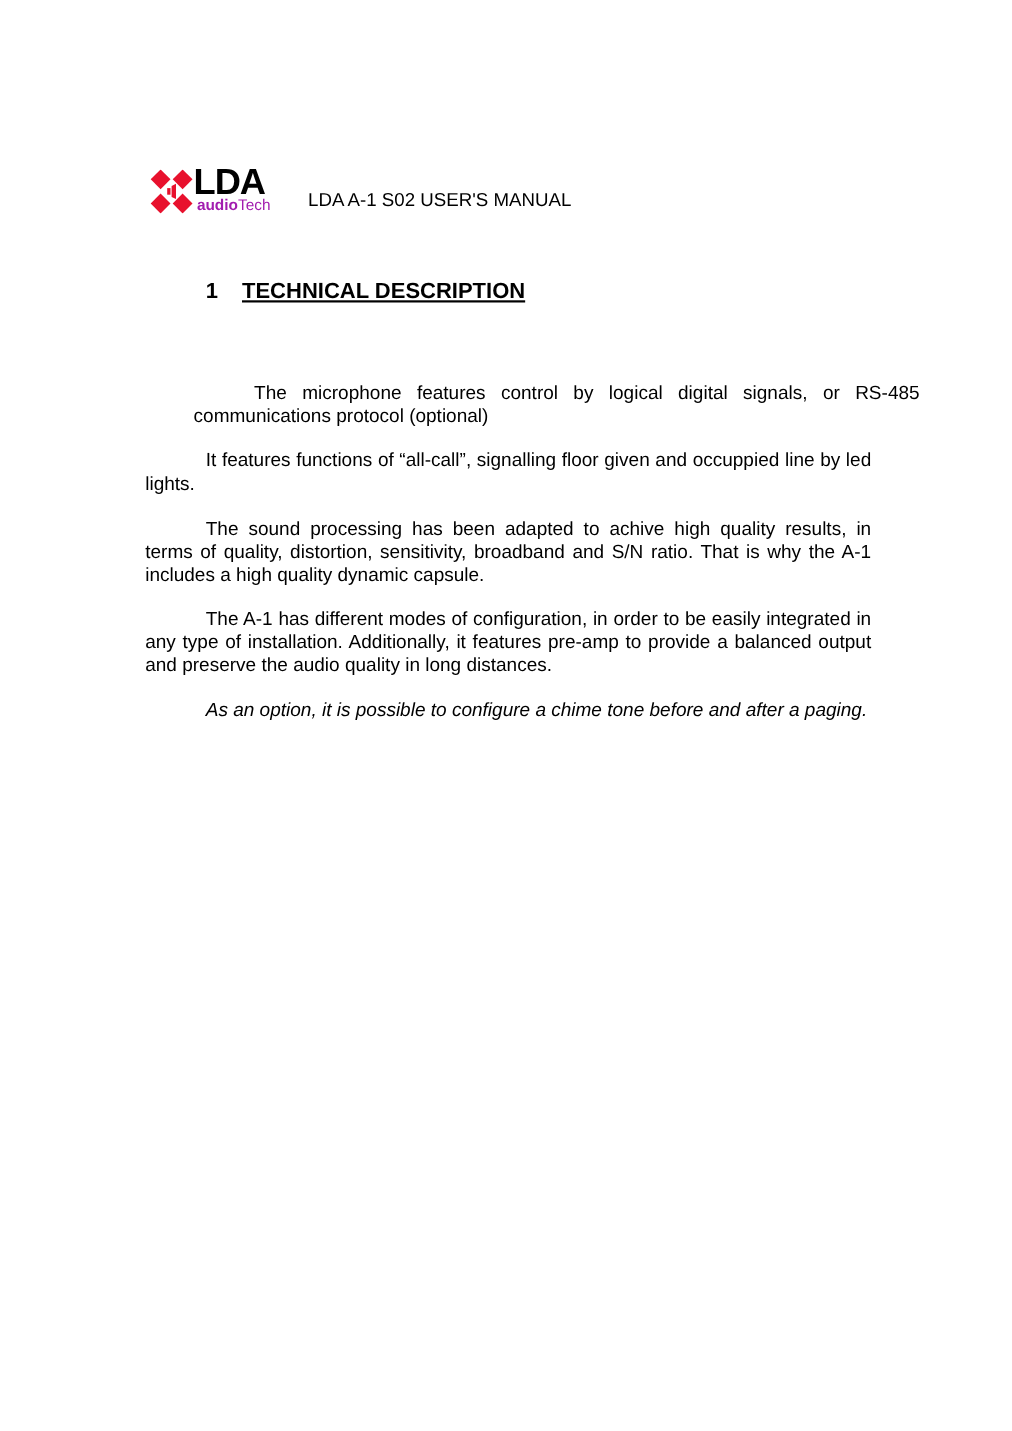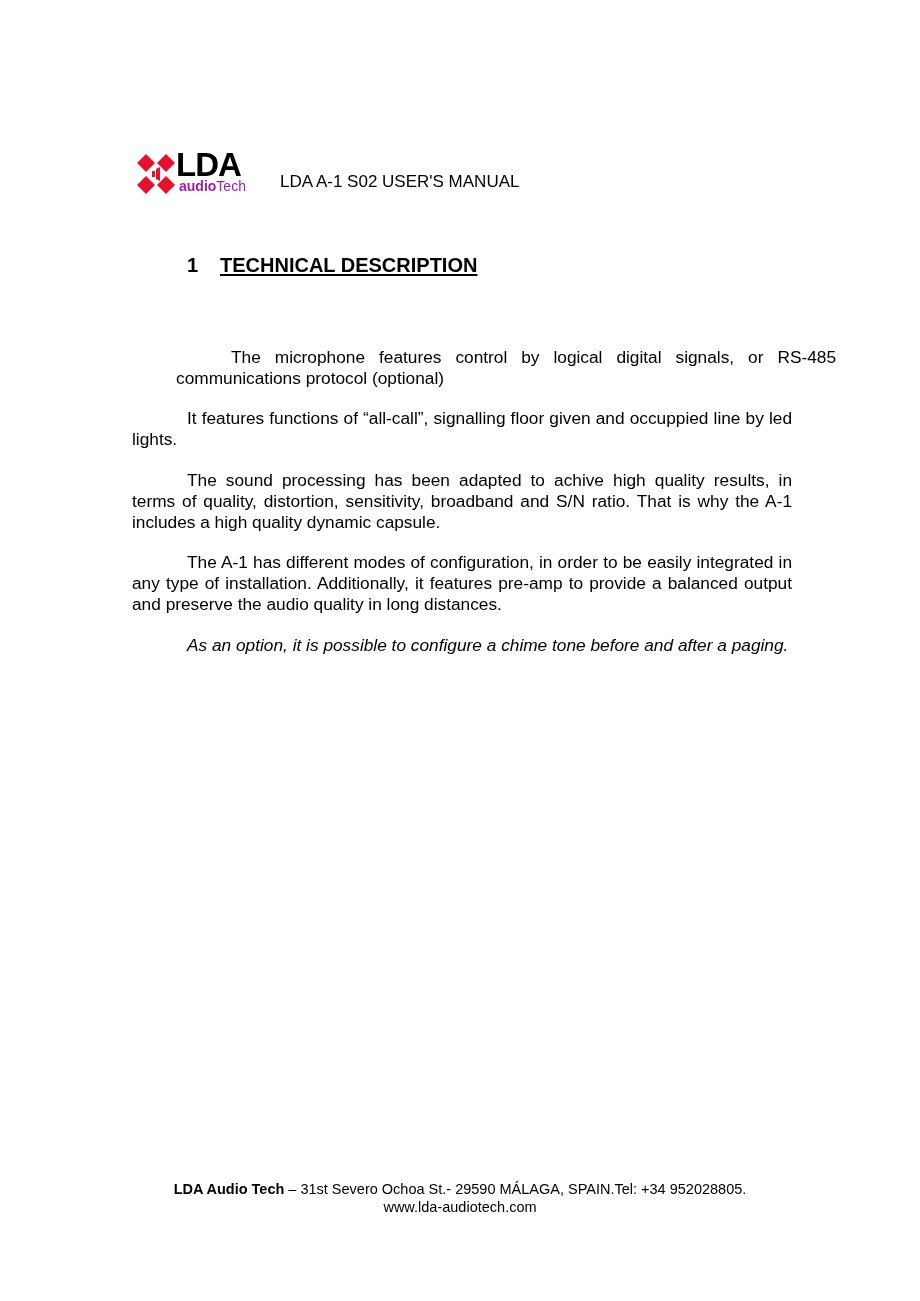--- a/index.html
+++ b/index.html
@@ -160,18 +160,14 @@
   <div class="body-text p4">
       <p>The sound processing has been adapted to achive high quality results, in terms of quality, distortion, sensitivity, broadband and S/N ratio. That is why the A-1 includes a high quality dynamic capsule.</p>
     </div>
   <div class="body-text p5">
       <p>The A-1 has different modes of configuration, in order to be easily integrated in any type of installation. Additionally, it features pre-amp to provide a balanced output and preserve the audio quality in long distances.</p>
     </div>
   <div class="body-text p6">
       <p>As an option, it is possible to configure a chime tone before and after a paging.</p>
     </div>
 
-  <div class="footer">
-    <span class="company">LDA Audio Tech</span><span> – 31st Severo Ochoa St.- 29590 MÁLAGA, SPAIN.Tel: +34 952028805.</span>
-    <span class="line2">www.lda-audiotech.com</span>
-  </div>
 
 </div>
 
 </body></html>

